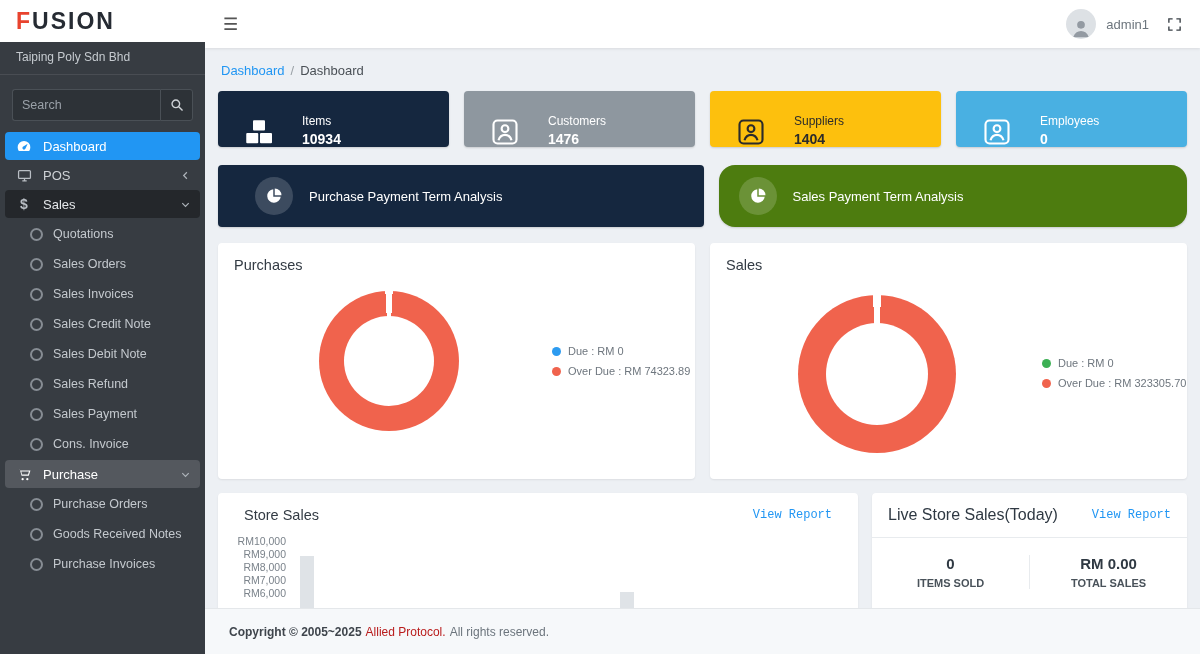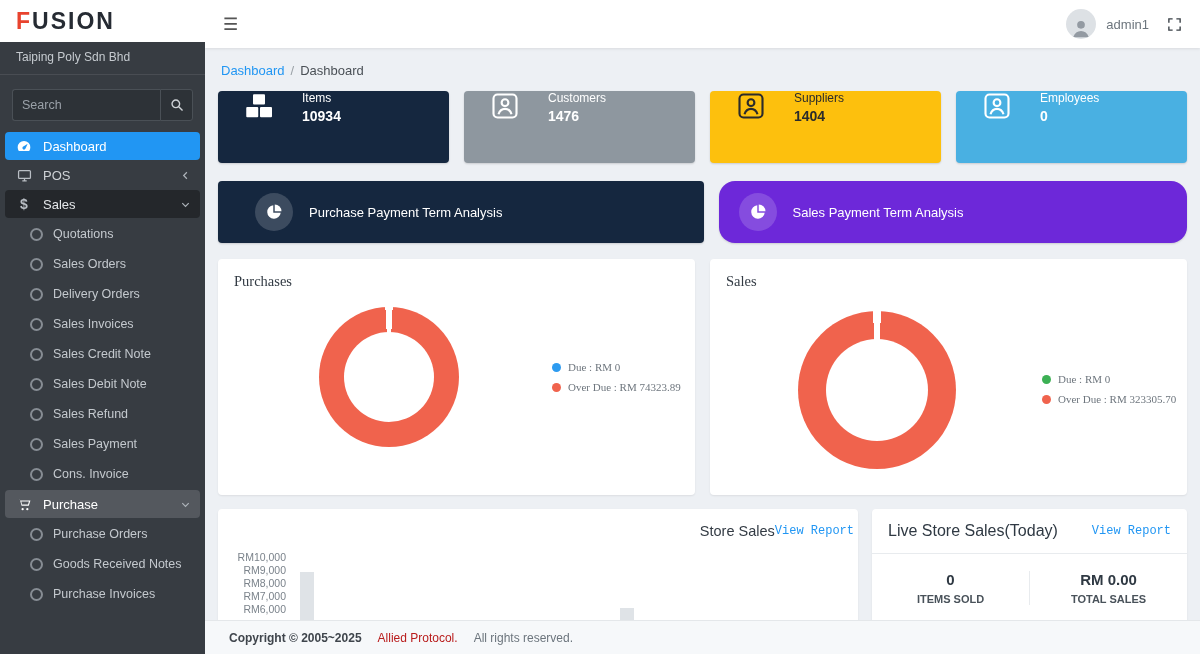--- a/index.html
+++ b/index.html
@@ -43,76 +43,76 @@
   .username { font-size:13px; color:#6c757d; cursor:pointer; }
   .expand-btn { background:none; border:none; color:#3a4047; display:flex; cursor:pointer; margin-left:8px; }
 
   .content { position:absolute; top:48px; left:0; right:0; bottom:34px; overflow:hidden; padding:0 13px; }
   .breadcrumb { padding:15px 3px 13px; font-size:13px; display:flex; gap:6px; }
   .bc-link { color:#2196f3; cursor:pointer; }
   .bc-sep { color:#9aa0a6; }
   .bc-current { color:#4a5056; }
 
   .stats-row { display:flex; gap:15px; }
-  .stat-card { flex:1; height:72px; border-radius:4px; display:flex; align-items:flex-start; padding-left:26px; gap:28px; color:#fff; box-shadow:0 1px 2px rgba(0,0,0,.15); cursor:pointer; }
+  .stat-card { flex:1; height:56px; border-radius:4px; display:flex; align-items:flex-end; padding-left:26px; gap:28px; color:#fff; box-shadow:0 1px 2px rgba(0,0,0,.15); cursor:pointer; }
   .stat-navy { background:#15273f; }
   .stat-grey { background:#8e979f; }
   .stat-yellow { background:#fdc00d; color:#2b2b2b; }
   .stat-lblue { background:#49b0e2; }
   .stat-icon { display:flex; }
   .stat-label { font-size:12px; margin-bottom:3px; }
   .stat-value { font-size:14px; font-weight:700; }
 
   .banner-row { display:flex; gap:15px; margin-top:18px; }
   .banner { flex:1; height:62px; border-radius:4px; display:flex; align-items:center; gap:16px; padding:0 20px; color:#fff; cursor:pointer; box-shadow:0 1px 2px rgba(0,0,0,.15); }
   .banner-navy { background:#15273f;padding-left:37px; }
-  .banner-blue { background:#6d28d9;border-radius:16px; }
+  .banner-blue { background:#4d7c0f;border-radius:16px; }
   .banner-icon { width:38px; height:38px; border-radius:50%; background:rgba(255,255,255,.17); display:flex; align-items:center; justify-content:center; flex:0 0 38px; }
   .banner-label { font-size:13px; }
 
-  .charts-row { display:flex; gap:15px; margin-top:16px;font-family:Liberation Serif, serif; }
+  .charts-row { display:flex; gap:15px; margin-top:16px; }
   .chart-card { flex:1; height:236px; background:#fff; border-radius:4px; box-shadow:0 1px 2px rgba(0,0,0,.08); position:relative; }
   .chart-title { position:absolute; top:14px; left:16px; font-size:14.5px; color:#333b44; }
   .donut { position:absolute; border-radius:50%; }
   .donut::after { content:""; position:absolute; background:#fff; border-radius:50%; }
   .donut-purchases { left:101px; top:48px; width:140px; height:140px; background:conic-gradient(#fff 0deg 3deg,#f0634d 3deg 357deg,#fff 357deg 360deg); }
   .donut-purchases::after { inset:25px; }
   .donut-sales { left:88px; top:52px; width:158px; height:158px; background:conic-gradient(#fff 0deg 3deg,#f0634d 3deg 357deg,#fff 357deg 360deg); }
   .donut-sales::after { inset:28px; }
   .legend { position:absolute; display:flex; flex-direction:column; gap:8px; }
   .legend-purchases { left:334px; top:102px; }
   .legend-sales { left:332px; top:114px; }
   .legend-item { display:flex; align-items:center; gap:7px; font-size:11px; color:#6e767e; cursor:pointer; }
   .ldot { width:9px; height:9px; border-radius:50%; flex:0 0 9px; }
   .ldot-blue { background:#2d9bf0; }
   .ldot-red { background:#f0634d; }
   .ldot-green { background:#3cb054; }
 
   .bottom-row { display:flex; gap:14px; margin-top:14px; align-items:flex-start; }
   .store-card { width:640px; height:240px; background:#fff; border-radius:4px; box-shadow:0 1px 2px rgba(0,0,0,.08); position:relative; overflow:hidden; }
-  .card-head { display:flex; justify-content:flex-end; align-items:center; padding:14px 4px 8px; }
+  .card-head { display:flex; justify-content:space-between; align-items:center; padding:14px 26px 8px; }
   .card-title { font-size:14.5px; color:#333b44; }
   .view-report { font-size:12px; color:#2196f3; cursor:pointer; background:none; border:none; font-family:Liberation Mono, monospace; }
   .store-chart { position:relative; height:180px; }
   .y-axis { position:absolute; left:10px; top:5px; width:58px; display:flex; flex-direction:column; align-items:flex-end; gap:2.5px; }
   .y-label { font-size:10.5px; line-height:10.5px; color:#7b838b; }
   .bar { position:absolute; width:14px; background:#dfe3e7; }
   .bar-1 { left:82px; top:25px; height:200px; }
   .bar-2 { left:402px; top:61px; height:200px; }
 
   .live-card { flex:1; height:240px; background:#fff; border-radius:4px; box-shadow:0 1px 2px rgba(0,0,0,.08); overflow:hidden; }
   .live-head { display:flex; justify-content:space-between; align-items:center; padding:13px 16px; border-bottom:1px solid #e8ebee; }
   .live-title { font-size:16px; color:#2f3943; }
   .live-stats { display:flex; padding-top:17px; }
   .live-col { flex:1; text-align:center; }
   .live-col + .live-col { border-left:1px solid #e8ebee; }
   .live-value { font-size:15px; font-weight:700; color:#2f3943; margin-bottom:5px; }
   .live-label { font-size:11px; color:#49525a; font-weight:700; }
 
-  .footer { position:absolute; left:0; right:0; bottom:0; height:34px; background:#f6f8fa; border-top:1px solid #e4e7ea; display:flex; align-items:center; padding:0 24px; font-size:12px; gap:16px; color:#6c757d; }
+  .footer { position:absolute; left:0; right:0; bottom:0; height:46px; background:#f6f8fa; border-top:1px solid #e4e7ea; display:flex; align-items:center; padding:0 24px; font-size:12px; gap:4px; color:#6c757d; }
   .footer-strong { color:#3f454c; font-weight:700; }
   .footer-link { color:#b91c1c; font-weight:400; cursor:pointer; }
 </style>
 </head>
 <body>
 
 <aside class="sidebar">
   <div class="logo-bar">
     <span class="logo-f">F</span>
       <span class="logo-rest">USION</span>
@@ -167,24 +167,20 @@
     </div>
 
     <div>
       <div class="submenu-item">
           <span class="sub-circle"></span>
           <span>Quotations</span>
         </div>
       <div class="submenu-item">
           <span class="sub-circle"></span>
           <span>Sales Orders</span>
-        </div>
-      <div class="submenu-item">
-          <span class="sub-circle"></span>
-          <span>Delivery Orders</span>
         </div>
       <div class="submenu-item">
           <span class="sub-circle"></span>
           <span>Sales Invoices</span>
         </div>
       <div class="submenu-item">
           <span class="sub-circle"></span>
           <span>Sales Credit Note</span>
         </div>
       <div class="submenu-item">

